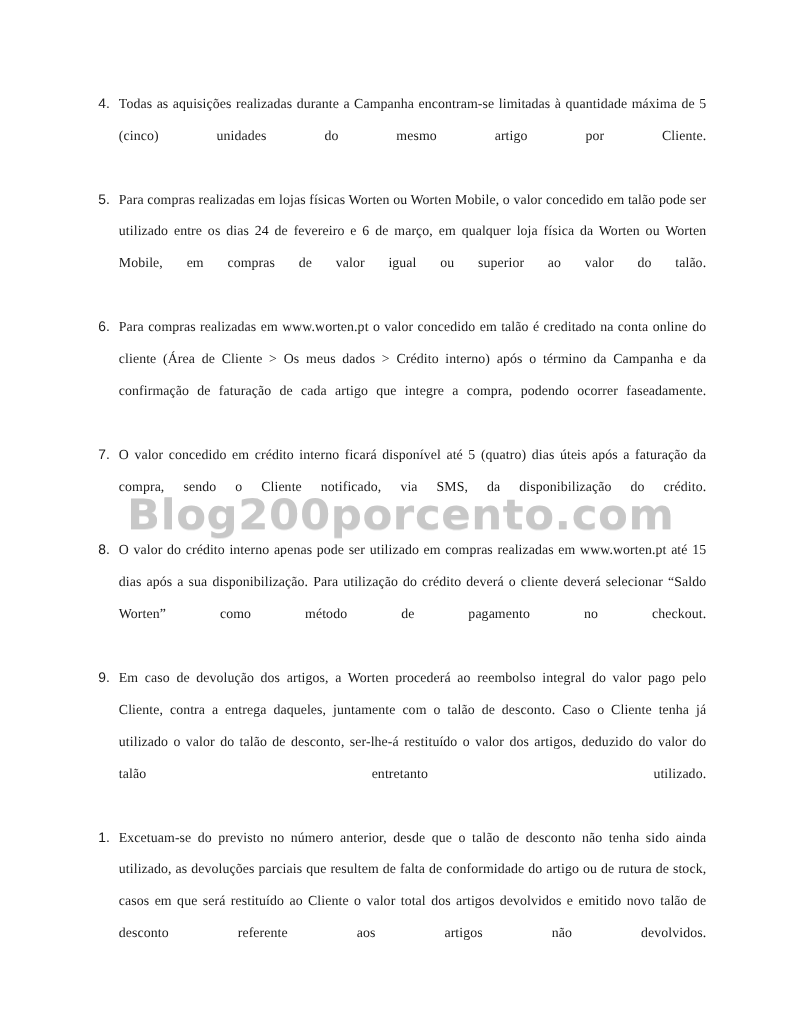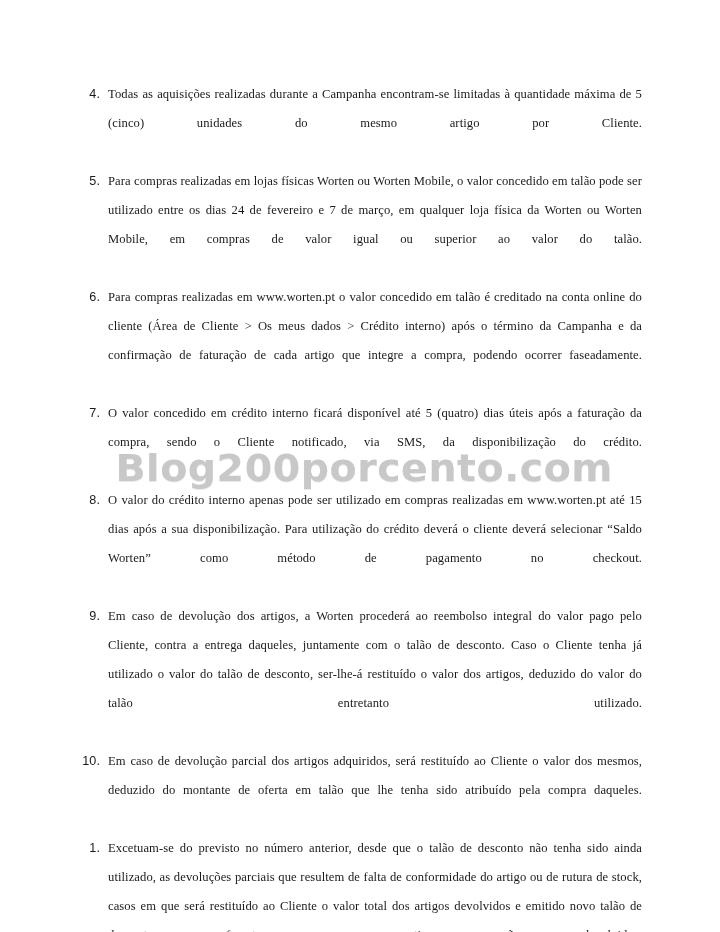--- a/index.html
+++ b/index.html
@@ -110,42 +110,38 @@
   </div>
 
   <div class="doc-body">
     <ol class="clause-list" id="clause-list">
         <li class="clause">
           <span class="clause-num">4.</span>
           <span class="clause-text">Todas as aquisições realizadas durante a Campanha encontram-se limitadas à quantidade máxima de 5 (cinco) unidades do mesmo artigo por Cliente.</span>
         </li>
         <li class="clause">
           <span class="clause-num">5.</span>
-          <span class="clause-text">Para compras realizadas em lojas físicas Worten ou Worten Mobile, o valor concedido em talão pode ser utilizado entre os dias 24 de fevereiro e 7 de março, em qualquer loja física da Worten ou Worten Mobile, em compras de valor igual ou superior ao valor do talão.</span>
+          <span class="clause-text">Para compras realizadas em lojas físicas Worten ou Worten Mobile, o valor concedido em talão pode ser utilizado entre os dias 24 de fevereiro e 6 de março, em qualquer loja física da Worten ou Worten Mobile, em compras de valor igual ou superior ao valor do talão.</span>
         </li>
         <li class="clause">
           <span class="clause-num">6.</span>
           <span class="clause-text">Para compras realizadas em www.worten.pt o valor concedido em talão é creditado na conta online do cliente (Área de Cliente &gt; Os meus dados &gt; Crédito interno) após o término da Campanha e da confirmação de faturação de cada artigo que integre a compra, podendo ocorrer faseadamente.</span>
         </li>
         <li class="clause">
           <span class="clause-num">7.</span>
           <span class="clause-text">O valor concedido em crédito interno ficará disponível até 5 (quatro) dias úteis após a faturação da compra, sendo o Cliente notificado, via SMS, da disponibilização do crédito.</span>
         </li>
         <li class="clause">
           <span class="clause-num">8.</span>
           <span class="clause-text"> O valor do crédito interno apenas pode ser utilizado em compras realizadas em www.worten.pt até 15 dias após a sua disponibilização.  Para utilização do crédito deverá o cliente deverá selecionar “Saldo Worten” como método de pagamento no checkout.</span>
         </li>
         <li class="clause">
           <span class="clause-num">9.</span>
           <span class="clause-text">Em caso de devolução dos artigos, a Worten procederá ao reembolso integral do valor pago pelo Cliente, contra a entrega daqueles, juntamente com o talão de desconto. Caso o Cliente tenha já utilizado o valor do talão de desconto, ser-lhe-á restituído o valor dos artigos, deduzido do valor do talão entretanto utilizado.</span>
         </li>
         <li class="clause">
-          <span class="clause-num">10.</span>
-          <span class="clause-text">Em caso de devolução parcial dos artigos adquiridos, será restituído ao Cliente o valor dos mesmos, deduzido do montante de oferta em talão que lhe tenha sido atribuído pela compra daqueles.</span>
-        </li>
-        <li class="clause">
           <span class="clause-num">1.</span>
           <span class="clause-text">Excetuam-se do previsto no número anterior, desde que o talão de desconto não tenha sido ainda utilizado, as devoluções parciais que resultem de falta de conformidade do artigo ou de rutura de stock, casos em que será restituído ao Cliente o valor total dos artigos devolvidos e emitido novo talão de desconto referente aos artigos não devolvidos.</span>
         </li>
       </ol>
   </div>
 
 </div>
 
 </body></html>

